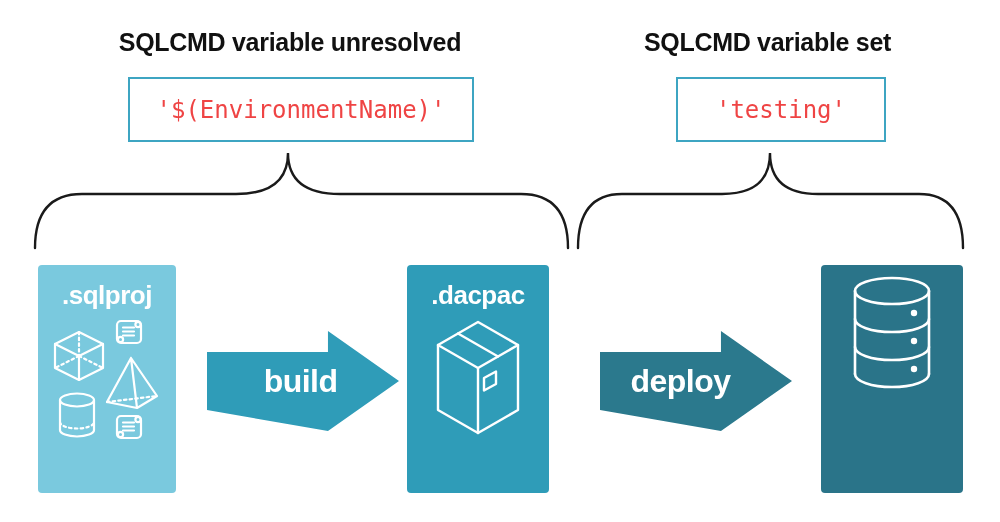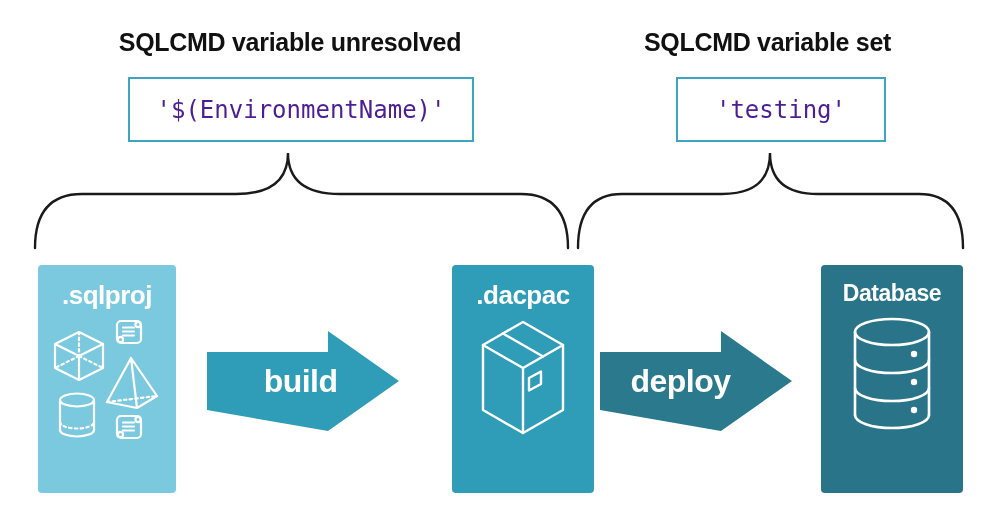--- a/index.html
+++ b/index.html
@@ -22,35 +22,35 @@
   .heading{
     position:absolute;top:28px;color:var(--text);
     font-size:25px;font-weight:800;letter-spacing:-0.3px;text-align:center;
   }
   .heading.left{left:60px;width:460px;}
   .heading.right{left:600px;width:335px;}
   .code-box{
     position:absolute;top:77px;height:65px;background:#fff;
     border:2.5px solid var(--code-box-border);
     display:flex;align-items:center;justify-content:center;
-    font-family:"DejaVu Sans Mono",monospace;font-size:24px;color:#4c1d95;
+    font-family:"DejaVu Sans Mono",monospace;font-size:24px;color:#ef4444;
   }
   .code-box.left{left:128px;width:346px;}
   .code-box.right{left:668px;width:210px;margin-left:8px;}
   .braces{position:absolute;left:0;top:0;width:1000px;height:522px;pointer-events:none;}
   .node{
     position:absolute;top:265px;width:142px;height:228px;border-radius:4px;
     display:flex;flex-direction:column;align-items:center;
   }
   .node-label{
     color:var(--label-text);font-weight:800;margin-top:16px;line-height:1.1;
     font-size:26px;letter-spacing:-0.5px;
   }
   .node.sqlproj{left:38px;width:138px;background:var(--sqlproj-bg);}
-  .node.dacpac{left:452px;background:var(--dacpac-bg);}
+  .node.dacpac{left:407px;background:var(--dacpac-bg);}
   .node.database{left:821px;background:var(--database-bg);}
   .node.database .node-label{font-size:23px;}
   .node-icon{margin-top:8px;}
   .arrow{
     position:absolute;top:331px;width:192px;height:100px;
     clip-path:polygon(0% 21%,63% 21%,63% 0%,100% 50%,63% 100%,0% 79%);
     display:flex;align-items:center;
   }
   .arrow.build{left:207px;background:var(--build-arrow);}
   .arrow.deploy{left:600px;background:var(--deploy-arrow);}
@@ -131,21 +131,20 @@
       <path d="M32 15.5 L72 38.5"></path>
       <path d="M58 60 L70 53.5 L70 66 L58 72.5 Z"></path>
     </svg>
   </div>
 
   <div class="arrow deploy">
     <div class="arrow-label">deploy</div>
   </div>
 
   <div class="node database">
-    <div class="node-label">Database</div>
     <svg class="line-icon node-icon" width="92" height="118" viewBox="0 0 92 118" fill="none" stroke="#fff" stroke-width="2.6" stroke-linejoin="round" stroke-linecap="round">
       <ellipse cx="46" cy="18" rx="37" ry="13"></ellipse>
       <path d="M9 18 V101 M83 18 V101"></path>
       <path d="M9 101 A37 13 0 0 0 83 101"></path>
       <path d="M9 46 A37 13 0 0 0 83 46"></path>
       <path d="M9 74 A37 13 0 0 0 83 74"></path>
       <circle cx="68" cy="40" r="3.2" fill="#fff" stroke="none"></circle>
       <circle cx="68" cy="68" r="3.2" fill="#fff" stroke="none"></circle>
       <circle cx="68" cy="96" r="3.2" fill="#fff" stroke="none"></circle>
     </svg>

